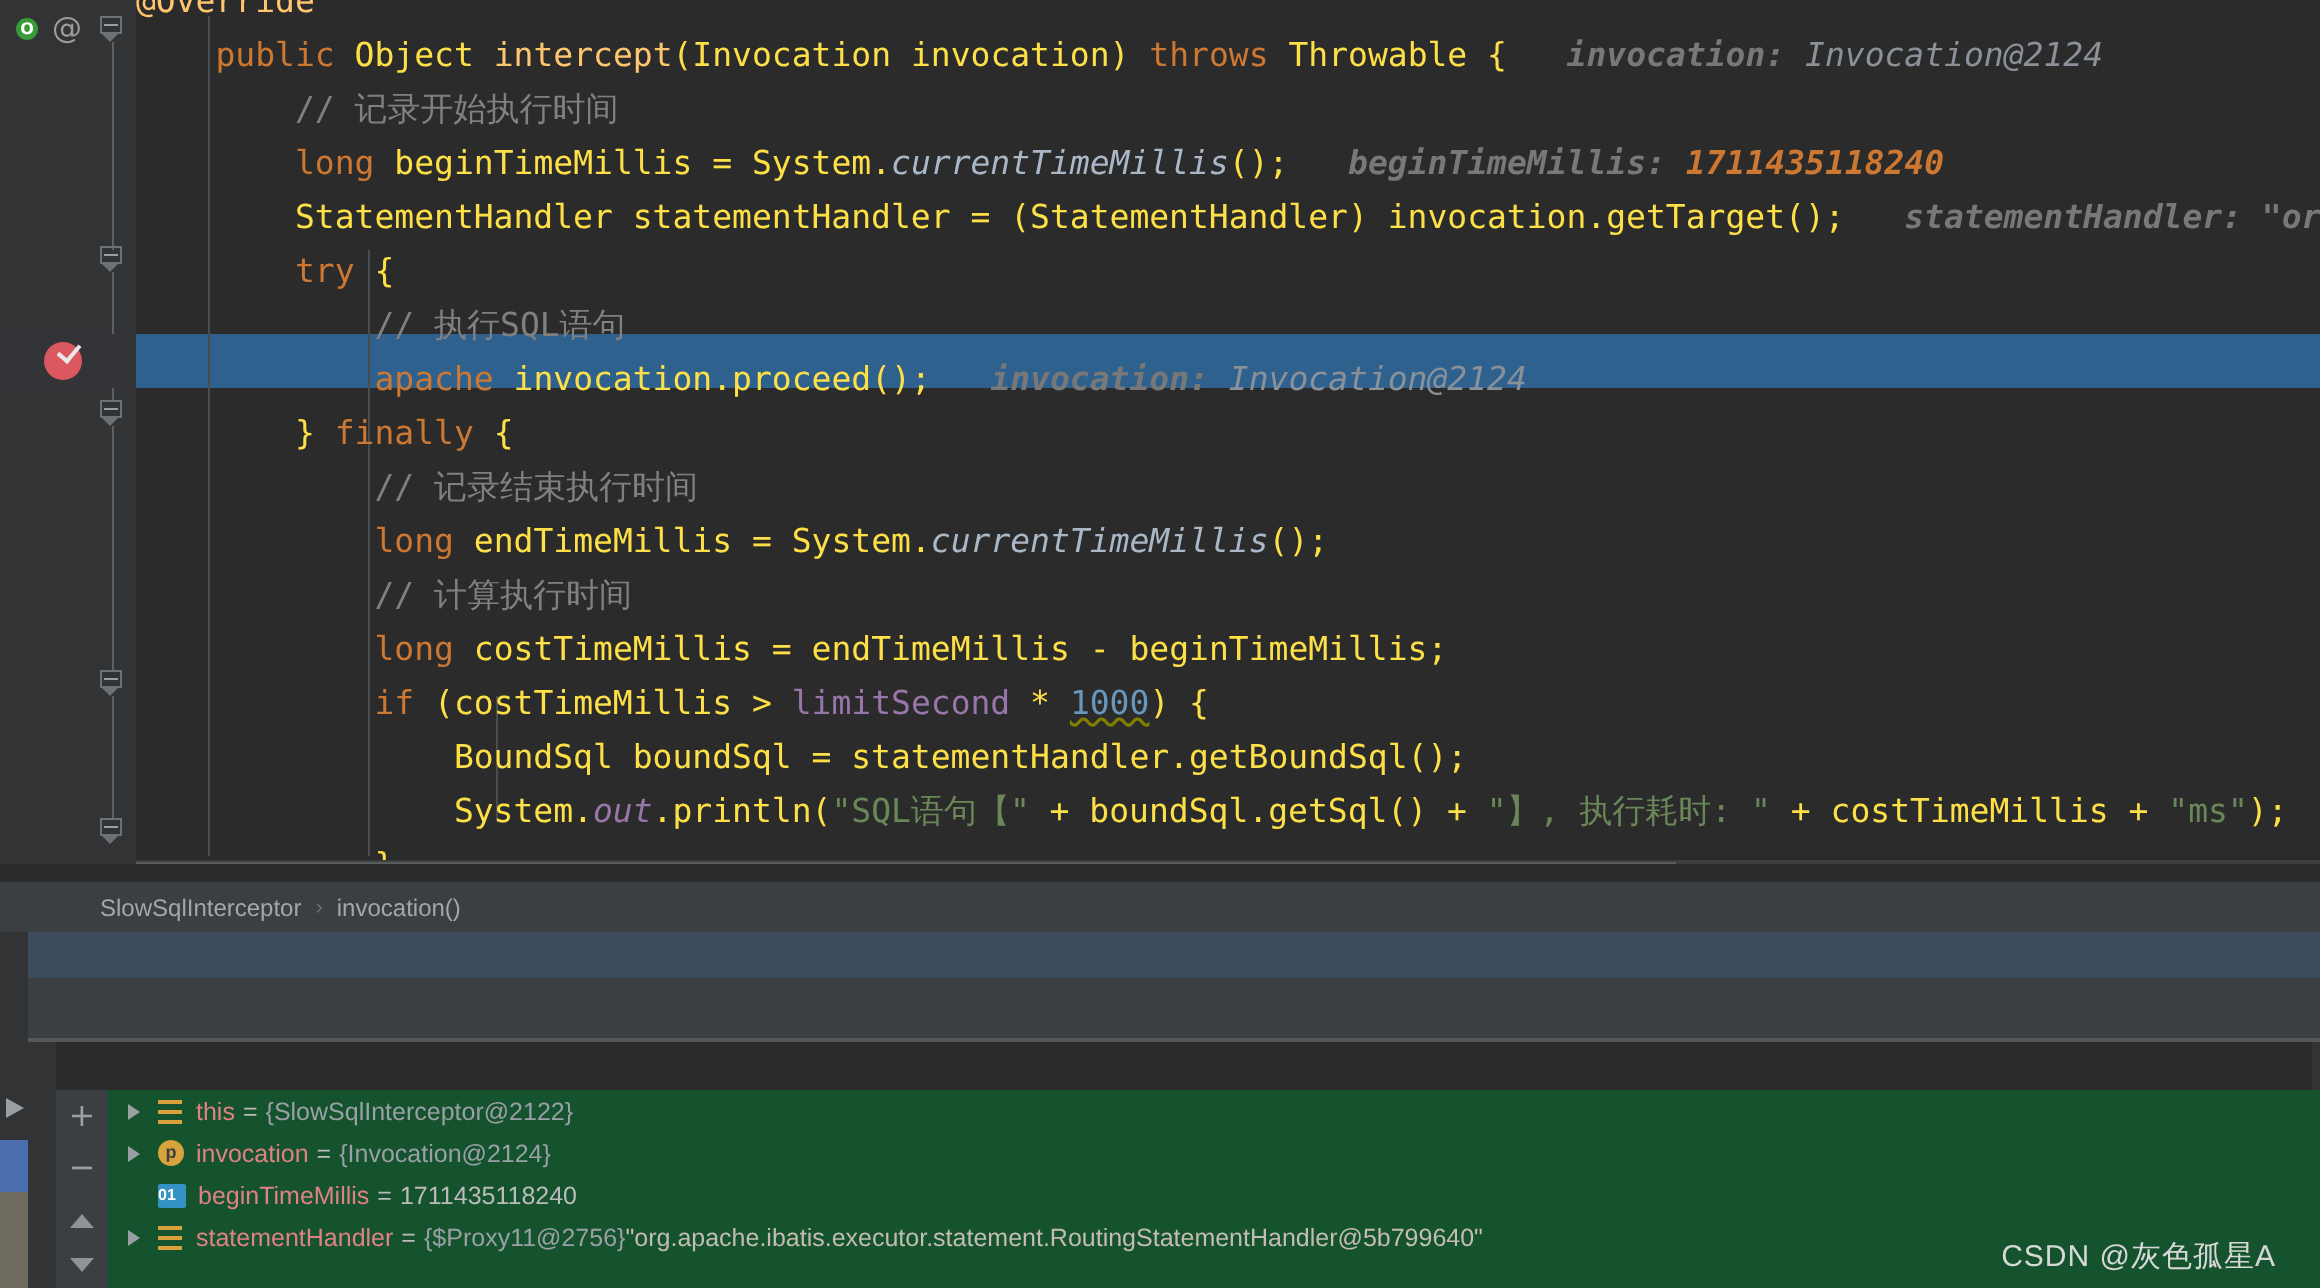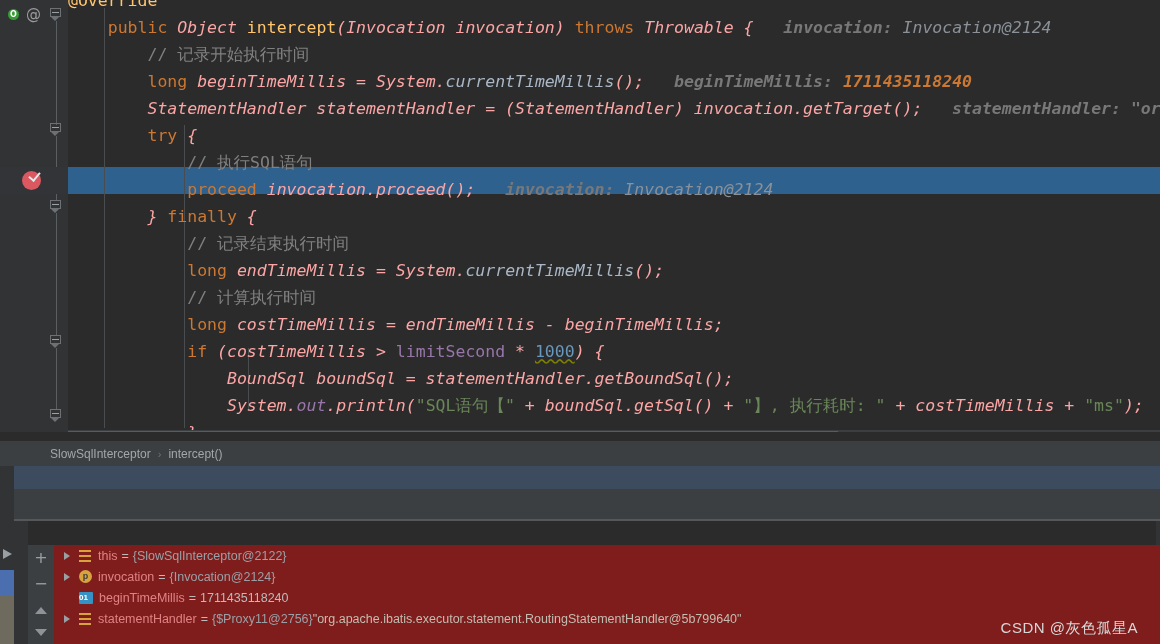--- a/index.html
+++ b/index.html
@@ -155,21 +155,21 @@
   }
   .hl-gutter {
     position: absolute;
     left: 0;
     width: 68px;
     height: 27px;
     background: #323438;
   }
 
   .kw      { color: #cc7832; }
-  .txt     { color: #fca5a5; font-style: italic; }
+  .txt     { color: #fde047; }
   .cmt     { color: #808080; }
   .str     { color: #6a8759; }
   .num-u   { color: #6897bb; text-decoration: underline wavy #808000; text-decoration-skip-ink: none; }
   .mth     { color: #ffc66d; }
   .stat    { color: #a9b7c6; font-style: italic; }
   .field   { color: #9876aa; }
   .fieldi  { color: #9876aa; font-style: italic; }
   .hint    { color: #787878; font-style: italic; font-weight: bold; }
   .hintval { color: #cc7832; font-style: italic; font-weight: bold; }
   .hintval2{ color: #8a9199; font-style: italic; }
@@ -357,21 +357,21 @@
     width: 0; height: 0;
     border-left: 6px solid transparent;
     border-right: 6px solid transparent;
     border-top: 7px solid #8f9397;
   }
 
   .vars-body {
     position: absolute;
     left: 54px; top: 545px;
     right: 0; bottom: 0;
-    background: #7f1d1d;
+    background: #14532d;
     overflow: hidden;
   }
   .var-row {
     position: absolute;
     left: 0;
     height: 21px;
     display: flex;
     align-items: center;
     font-family: "Liberation Sans", sans-serif;
     font-size: 12.5px;
@@ -511,42 +511,42 @@
       <div class="indent-guide" style="left:180px; top:348px; height:62px;"></div>
 
       <div id="code-lines">
           <div class="line" style="top: -13px;"><span class="mth">@Override</span></div>
           <div class="line" style="top: 14px;"><span class="txt">    </span><span class="kw">public</span><span class="txt"> Object </span><span class="mth">intercept</span><span class="txt">(Invocation invocation) </span><span class="kw">throws</span><span class="txt"> Throwable {</span><span class="hint">   invocation: </span><span class="hintval2">Invocation@2124</span></div>
           <div class="line" style="top: 41px;"><span class="cmt">        // 记录开始执行时间</span></div>
           <div class="line" style="top: 68px;"><span class="txt">        </span><span class="kw">long</span><span class="txt"> beginTimeMillis = System.</span><span class="stat">currentTimeMillis</span><span class="txt">();</span><span class="hint">   beginTimeMillis: </span><span class="hintval">1711435118240</span></div>
           <div class="line" style="top: 95px;"><span class="txt">        StatementHandler statementHandler = (StatementHandler) invocation.getTarget();</span><span class="hint">   statementHandler: "org</span></div>
           <div class="line" style="top: 122px;"><span class="txt">        </span><span class="kw">try</span><span class="txt"> {</span></div>
           <div class="line" style="top: 149px;"><span class="cmt">            // 执行SQL语句</span></div>
-          <div class="line" style="top: 176px;"><span class="txt">            </span><span class="kw">proceed</span><span class="txt"> invocation.proceed</span><span class="txt">();</span><span class="hint">   invocation: </span><span class="hintval2">Invocation@2124</span></div>
+          <div class="line" style="top: 176px;"><span class="txt">            </span><span class="kw">apache</span><span class="txt"> invocation.proceed</span><span class="txt">();</span><span class="hint">   invocation: </span><span class="hintval2">Invocation@2124</span></div>
           <div class="line" style="top: 203px;"><span class="txt">        } </span><span class="kw">finally</span><span class="txt"> {</span></div>
           <div class="line" style="top: 230px;"><span class="cmt">            // 记录结束执行时间</span></div>
           <div class="line" style="top: 257px;"><span class="txt">            </span><span class="kw">long</span><span class="txt"> endTimeMillis = System.</span><span class="stat">currentTimeMillis</span><span class="txt">();</span></div>
           <div class="line" style="top: 284px;"><span class="cmt">            // 计算执行时间</span></div>
           <div class="line" style="top: 311px;"><span class="txt">            </span><span class="kw">long</span><span class="txt"> costTimeMillis = endTimeMillis - beginTimeMillis;</span></div>
           <div class="line" style="top: 338px;"><span class="txt">            </span><span class="kw">if</span><span class="txt"> (costTimeMillis &gt; </span><span class="field">limitSecond</span><span class="txt"> * </span><span class="num-u">1000</span><span class="txt">) {</span></div>
           <div class="line" style="top: 365px;"><span class="txt">                BoundSql boundSql = statementHandler.getBoundSql();</span></div>
           <div class="line" style="top: 392px;"><span class="txt">                System.</span><span class="fieldi">out</span><span class="txt">.println(</span><span class="str">"SQL语句【"</span><span class="txt"> + boundSql.getSql() + </span><span class="str">"】, 执行耗时: "</span><span class="txt"> + costTimeMillis + </span><span class="str">"ms"</span><span class="txt">);</span></div>
           <div class="line" style="top: 419px;"><span class="txt">            }</span></div>
         </div>
     </div>
 
     <div class="hscroll-track">
       <div class="hscroll-thumb"></div>
     </div>
   </div>
 
   <div class="breadcrumb">
     <span>SlowSqlInterceptor</span>
     <span class="crumb-sep">›</span>
-    <span>intercept()</span>
+    <span>invocation()</span>
   </div>
 
   <div class="blue-strip"></div>
   <div class="blue-strip-left"></div>
 
   <div class="gap"></div>
   <div class="gap-left"></div>
   <div class="gap-divider"></div>
 
   <div class="leftbar">

